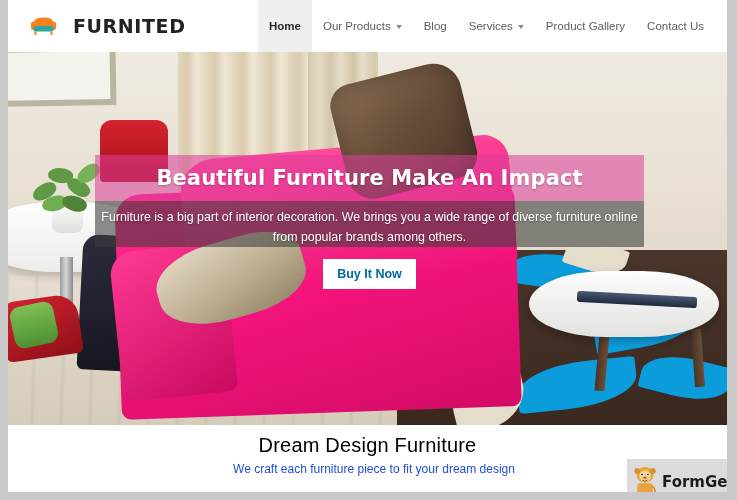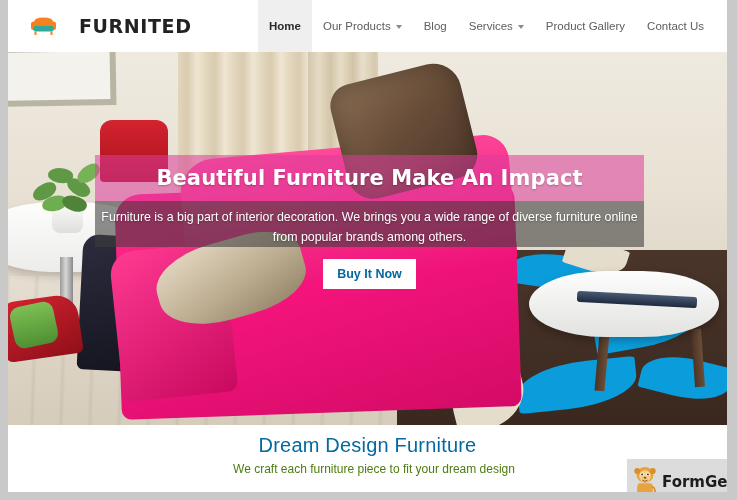--- a/index.html
+++ b/index.html
@@ -31,21 +31,21 @@
     position: relative;
     height: 52px;
     background: #ffffff;
     display: flex;
     align-items: center;
   }
 
   #logo {
     display: flex;
     margin-left: 22px;
-    gap: 22px;
+    gap: 16px;
     cursor: pointer;
   }
   #logo .sofa-icon {
     width: 27px;
     height: 22px;
     position: relative;
     flex: none;
   }
   #logo .logo-text {
     font-size: 19px;
@@ -297,27 +297,27 @@
     height: 67px;
     background: #ffffff;
     text-align: center;
     padding-top: 9px;
     box-sizing: border-box;
   }
   #promo-title {
     margin: 0;
     font-size: 20px;
     font-weight: normal;
-    color: #0369a1;
+    color: #000000;
     letter-spacing: .2px;
   }
   #promo-sub {
     margin: 5px 0 0 5px;
     font-size: 12px;
-    color: #4d7c0f;
+    color: #1d4ed8;
     padding-left: 8px;
   }
 
   #formget-badge {
     position: absolute;
     left: 619px;
     top: 34px;
     width: 100px;
     height: 46px;
     background: #dcdcdc;

